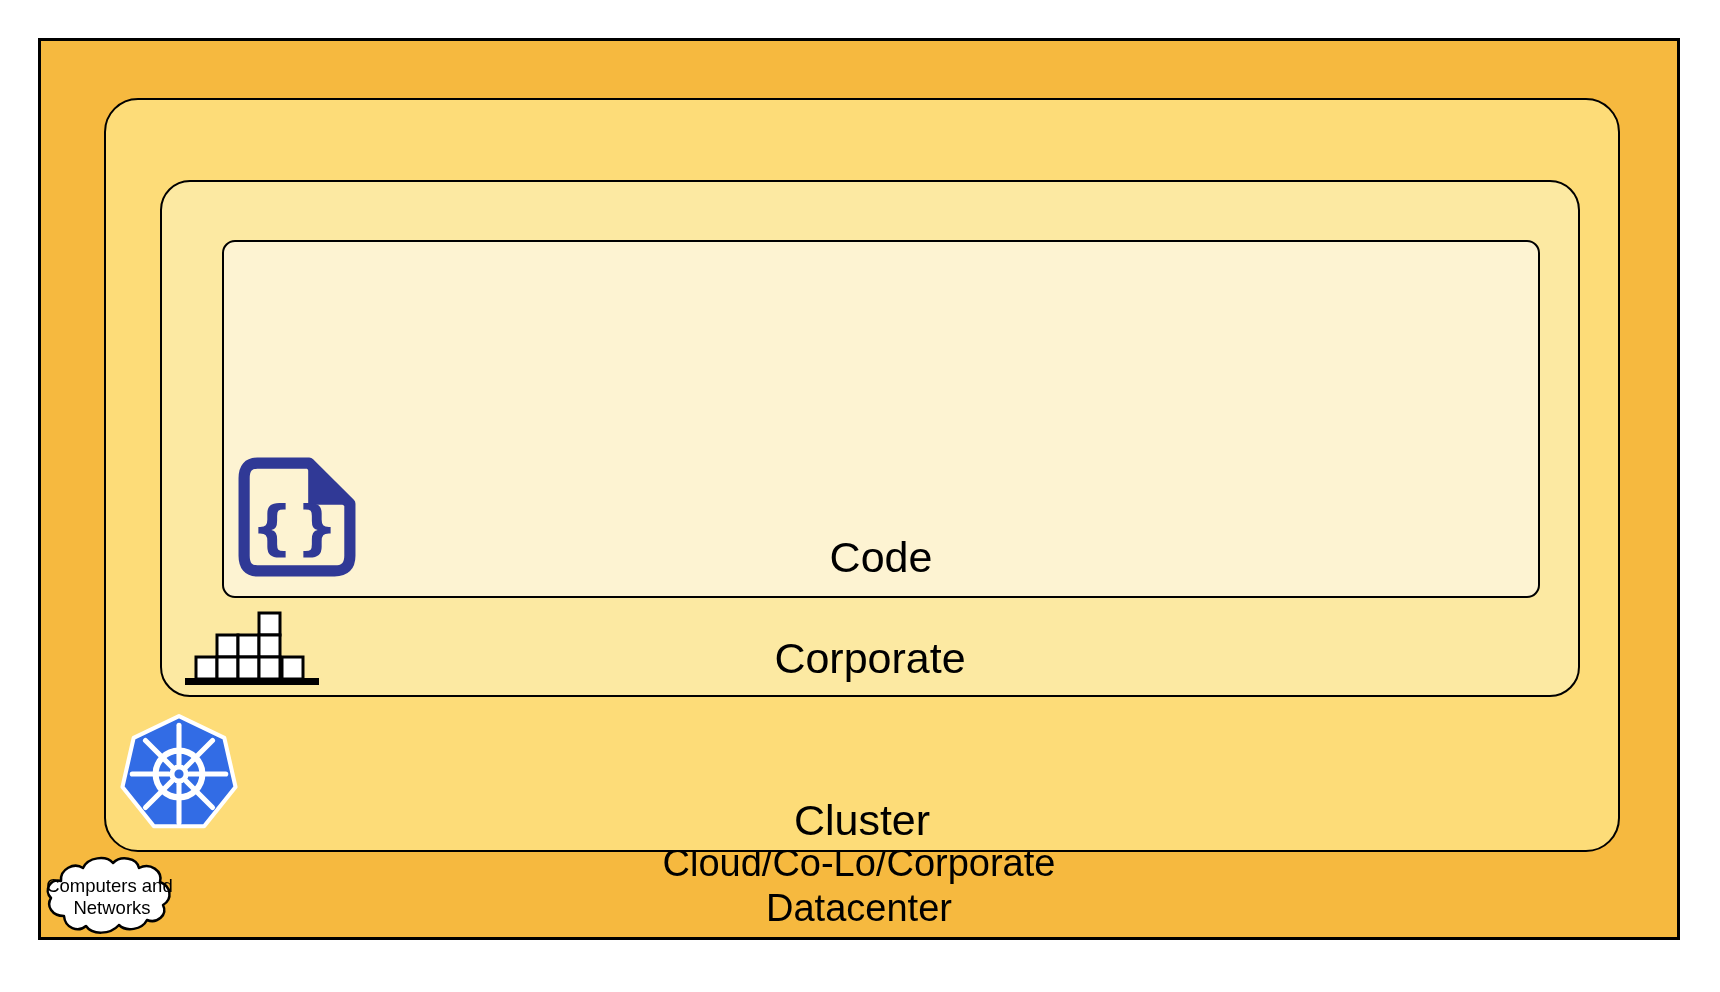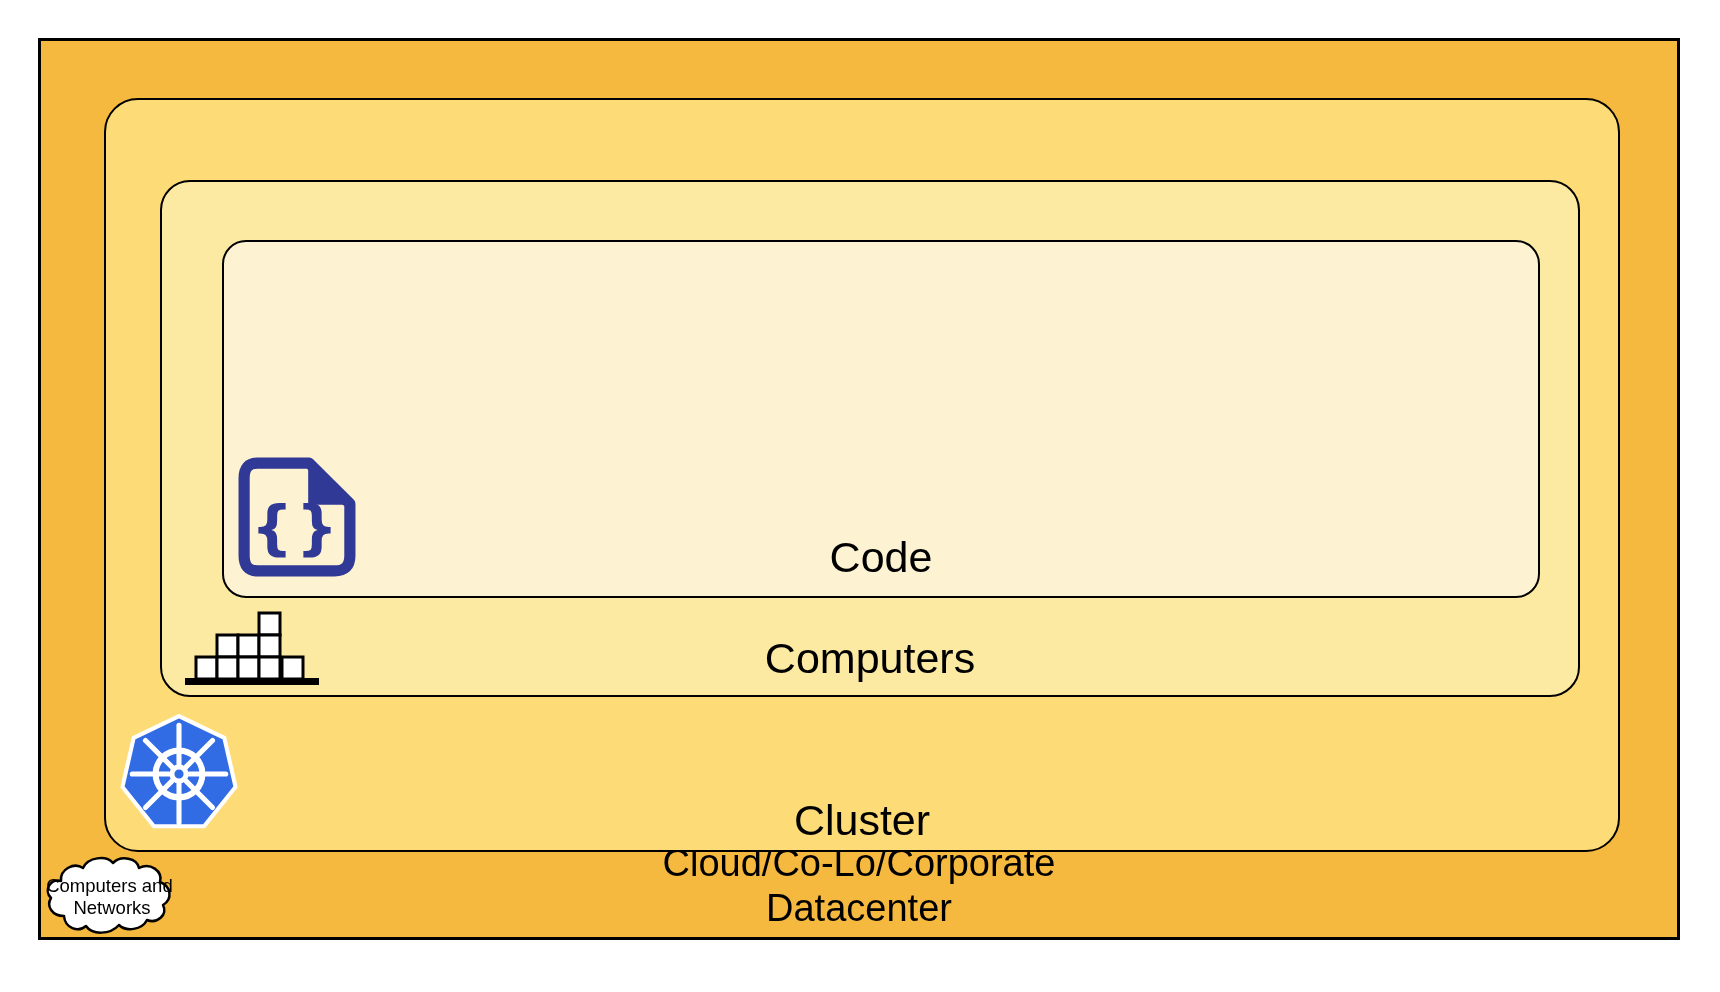--- a/index.html
+++ b/index.html
@@ -16,21 +16,21 @@
   .box-cluster{
     left:104px;top:98px;width:1516px;height:754px;
     background:#FDDC78;border:2px solid #000;border-radius:34px;
   }
   .box-container{
     left:160px;top:180px;width:1420px;height:517px;
     background:#FCE9A2;border:2px solid #000;border-radius:30px;
   }
   .box-code{
     left:222px;top:240px;width:1318px;height:358px;
-    background:#FDF3D2;border:2px solid #000;border-radius:24px;
+    background:#FDF3D2;border:2px solid #000;border-radius:13px;
   }
   .layer-label{
     position:absolute;left:0;width:100%;text-align:center;
     font-size:43px;line-height:1.15;white-space:pre-line;
   }
   .label-code{bottom:14px;}
   .label-container{bottom:12px;}
   .label-cluster{bottom:5px;}
   .label-datacenter{bottom:6px;font-size:38px;line-height:1.18;}
   .icon{position:absolute;}
@@ -46,21 +46,21 @@
 <div class="box box-datacenter">
   <div class="layer-label label-datacenter">Cloud/Co-Lo/Corporate
 Datacenter</div>
 </div>
 
 <div class="box box-cluster">
   <div class="layer-label label-cluster">Cluster</div>
 </div>
 
 <div class="box box-container">
-  <div class="layer-label label-container">Computers</div>
+  <div class="layer-label label-container">Corporate</div>
 </div>
 
 <div class="box box-code">
   <div class="layer-label label-code">Code</div>
 </div>
 
 <div class="icon icon-code">
   <svg viewBox="0 0 116 118" xmlns="http://www.w3.org/2000/svg">
     <path d="M 19,6 H 70 L 110,46 V 97 Q 110,112 95,112 H 19 Q 6,112 6,97 V 21 Q 6,6 19,6 Z" fill="none" stroke="#303996" stroke-width="11" stroke-linejoin="round"></path>
     <polygon points="69,5 111,47 69,47" fill="#303996"></polygon>

